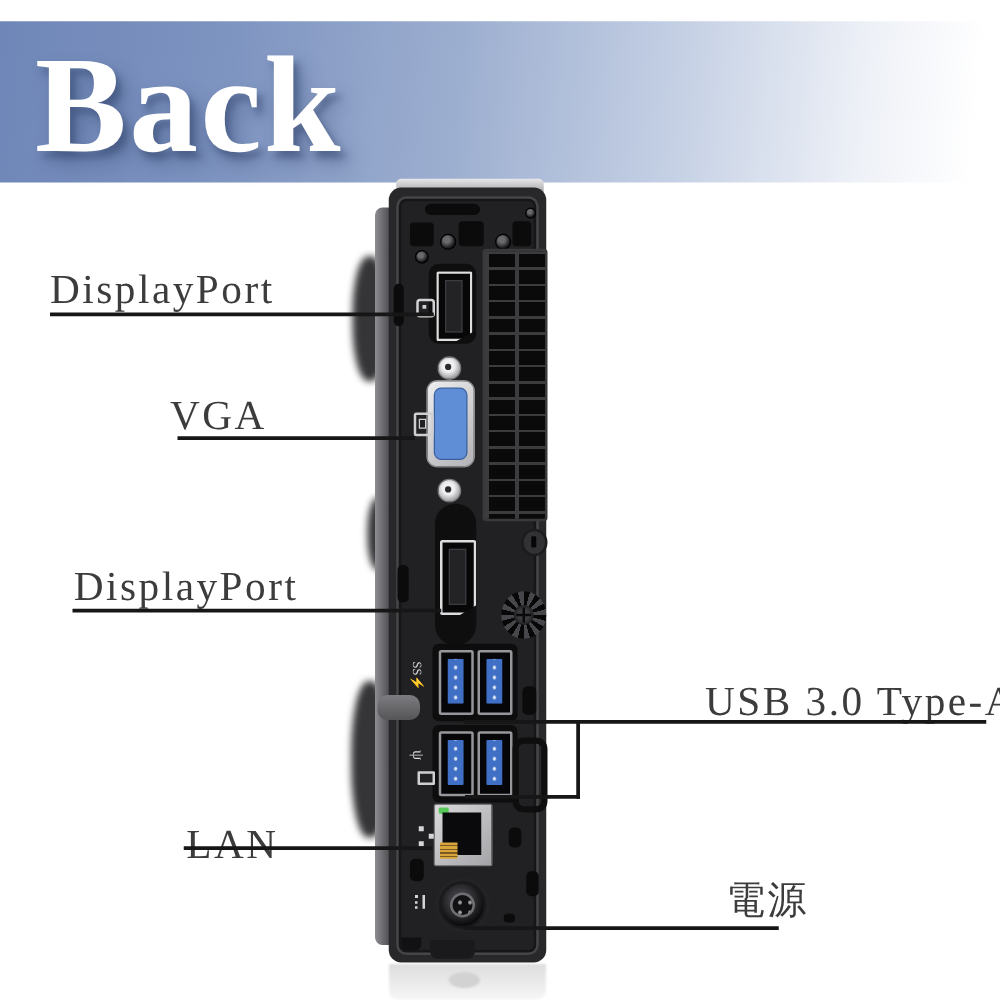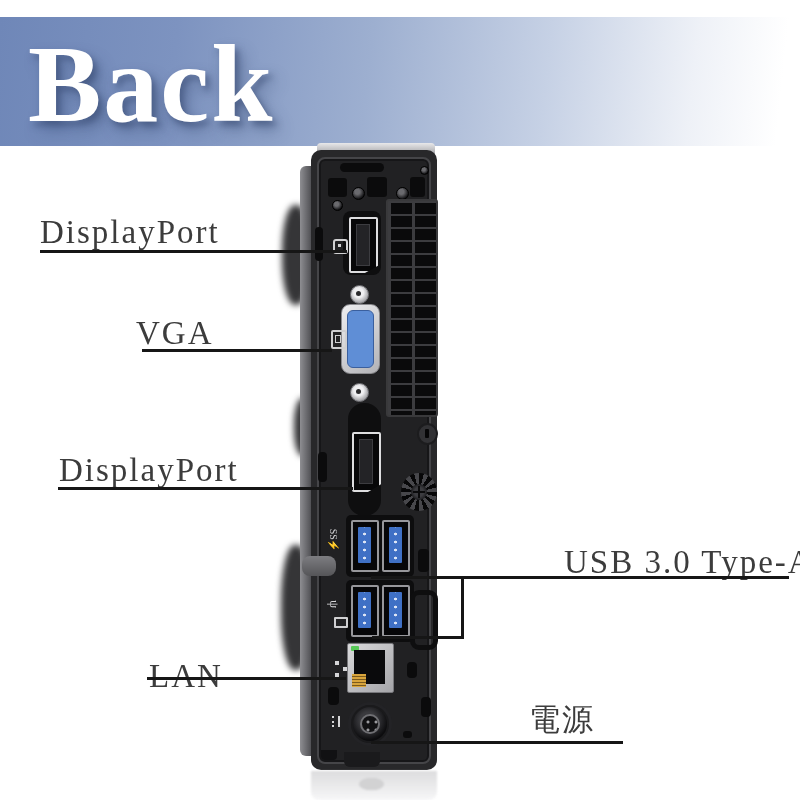--- a/index.html
+++ b/index.html
@@ -229,16 +229,16 @@
   <div class="line" style="left:58px;top:487px;width:295px;"></div>
 
   <div class="lbl" style="left:564px;top:546px;">USB 3.0 Type-A</div>
   <div class="line" style="left:371px;top:576px;width:418px;"></div>
   <div class="vline" style="left:461px;top:576px;height:63px;"></div>
   <div class="line" style="left:372px;top:636px;width:92px;"></div>
 
   <div class="lbl" style="left:149px;top:660px;">LAN</div>
   <div class="line" style="left:147px;top:677px;width:199px;"></div>
 
-  <div class="lbl lbl-jp" style="left:529px;top:704px;text-align:right;">電源</div>
+  <div class="lbl lbl-jp" style="left:581px;top:704px;text-align:right;">電源</div>
   <div class="line" style="left:371px;top:741px;width:252px;"></div>
 
 </div>
 
 </body></html>

